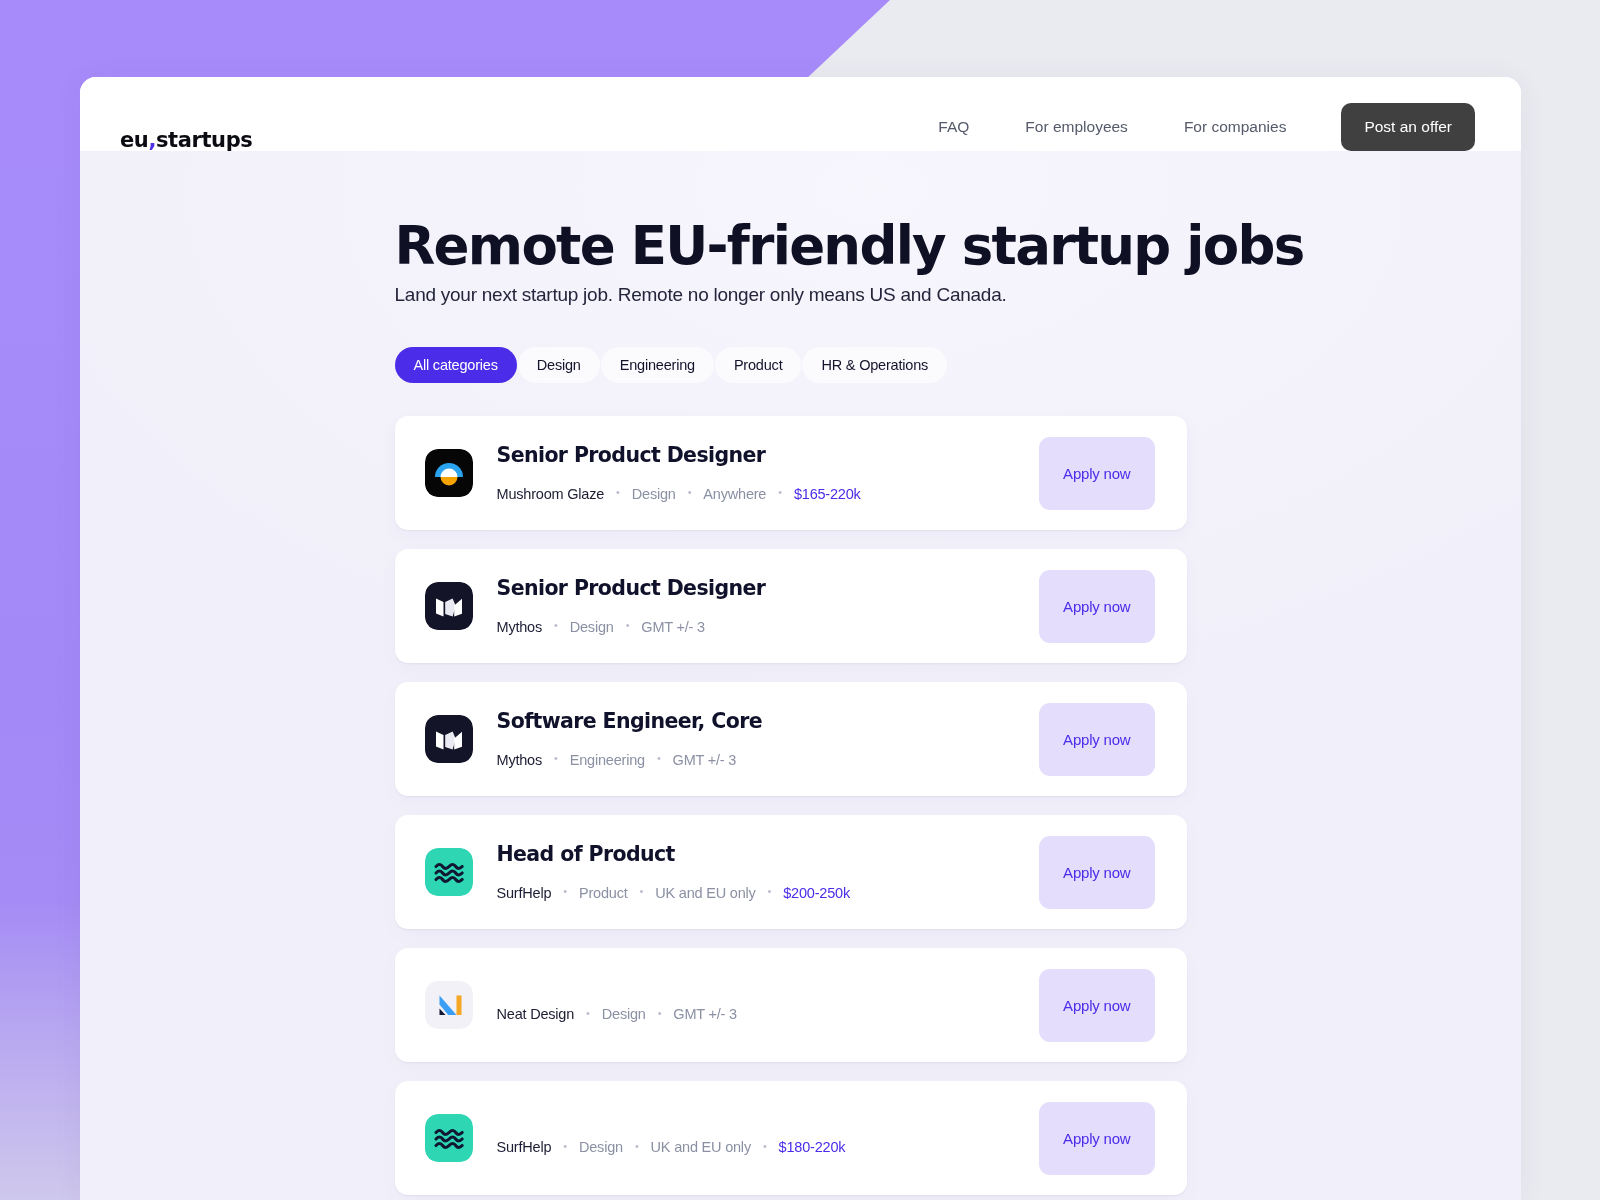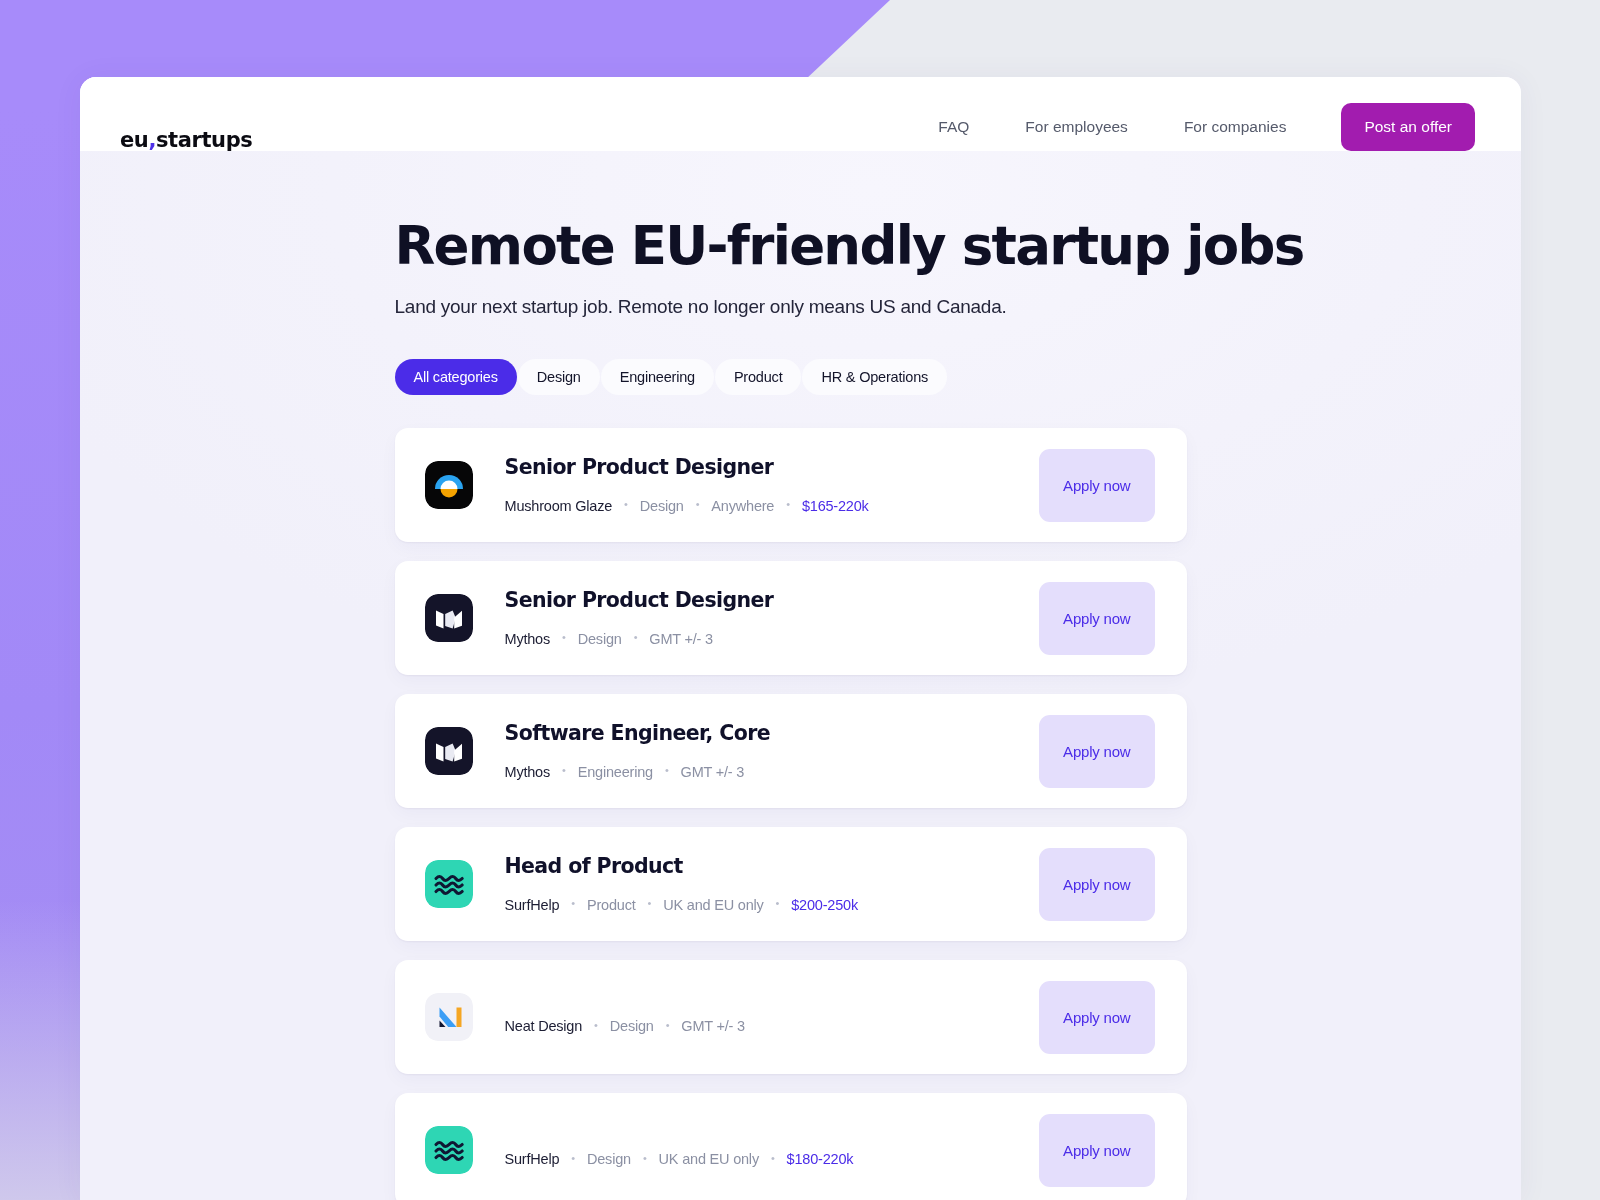--- a/index.html
+++ b/index.html
@@ -100,21 +100,21 @@
   .nav-link {
     font-size: 15.5px;
     color: #555a6b;
     padding: 8px 23px;
     text-decoration: none;
     white-space: nowrap;
     cursor: pointer;
   }
   .nav-cta {
     margin-left: 22px;
-    background: #a21caf;
+    background: #404040;
     color: #ffffff;
     font-size: 15.5px;
     border: none;
     border-radius: 10px;
     padding: 15px 23px;
     cursor: pointer;
     font-family: "Liberation Sans", sans-serif;
     white-space: nowrap;
   }
 
@@ -137,21 +137,21 @@
     font-size: 53px;
     line-height: 1.04;
     letter-spacing: -1.7px;
     font-weight: 700;
     color: #0f1024;
     white-space: nowrap;
     text-align: center;
   }
 
   .hero-sub {
-    margin-top: 23px;
+    margin-top: 11px;
     font-size: 19px;
     color: #24253a;
     letter-spacing: -0.25px;
   }
 
   .chips {
     margin-top: 41px;
     display: flex;
     gap: 1px;
     align-items: center;
@@ -183,21 +183,20 @@
   }
 
   .job-card {
     background: #ffffff;
     border-radius: 13px;
     height: 114px;
     display: flex;
     align-items: center;
     padding: 0 32px 0 30px;
     box-shadow: 0 1px 2px rgba(30,25,80,0.05), 0 6px 18px rgba(40,30,100,0.035);
-    gap: 8px;
   }
 
   .job-logo {
     width: 48px;
     height: 48px;
     border-radius: 13px;
     flex: 0 0 48px;
     overflow: hidden;
     position: relative;
   }

